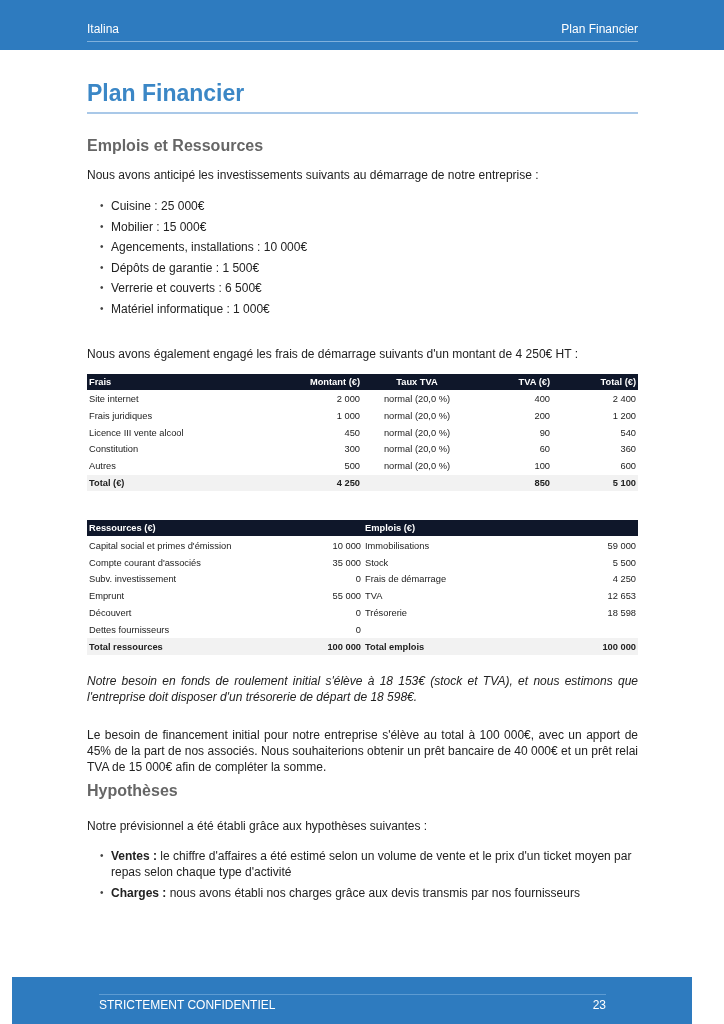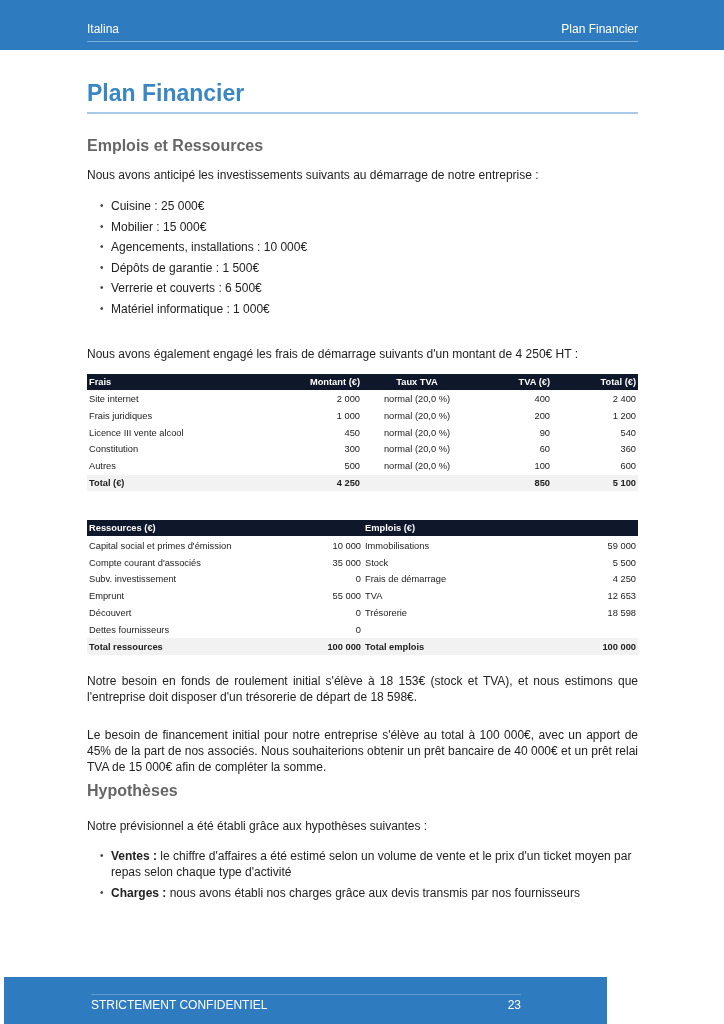--- a/index.html
+++ b/index.html
@@ -47,21 +47,21 @@
   .r { text-align: right; }
   .c { text-align: center; }
   .l { text-align: left; }
 
   ul.hyp { list-style: none; margin-left: 13px; }
   ul.hyp li { font-size: 12px; line-height: 16px; color: #222; position: relative; padding-left: 11px; margin-bottom: 5px; }
   ul.hyp li .dot { position: absolute; left: 0; top: 0; font-size: 10px; color: #444; }
   ul.hyp li b { font-weight: bold; }
 
   .page-footer {
-    position: absolute; left: 4px; top: 977px; width: 603px; height: 47px;
+    position: absolute; left: 12px; top: 977px; width: 680px; height: 47px;
     background: #2e7bbf;
   }
   .page-footer .inner {
     position: absolute; left: 87px; right: 86px; top: 17px; padding-top: 3px;
     border-top: 1px solid #5d9bd2;
     display: flex; justify-content: space-between;
     color: #ffffff; font-size: 12px;
   }
 </style>
 </head>
@@ -209,21 +209,21 @@
       </tr>
       <tr class="total">
         <td class="l">Total ressources</td>
         <td class="r">100 000</td>
         <td class="l">Total emplois</td>
         <td class="r">100 000</td>
       </tr>
     </tbody>
   </table>
 
-  <p class="body-text justify" style="margin-top:18px;">Notre besoin en fonds de roulement initial s'élève à 18 153€ (stock et TVA), et nous estimons que l'entreprise doit disposer d'un trésorerie de départ de 18 598€.</p>
+  <p class="body-text justify" style="margin-top:18px;font-style:italic;">Notre besoin en fonds de roulement initial s'élève à 18 153€ (stock et TVA), et nous estimons que l'entreprise doit disposer d'un trésorerie de départ de 18 598€.</p>
 
   <p class="body-text justify" style="margin-top:22px;">Le besoin de financement initial pour notre entreprise s'élève au total à 100 000€, avec un apport de 45% de la part de nos associés. Nous souhaiterions obtenir un prêt bancaire de 40 000€ et un prêt relai TVA de 15 000€ afin de compléter la somme.</p>
 
   <h2 class="section-title" style="margin-top:4px;">Hypothèses</h2>
 
   <p class="body-text" style="margin-top:15px;">Notre prévisionnel a été établi grâce aux hypothèses suivantes :</p>
 
   <ul class="hyp" style="margin-top:14px;">
     <li><span class="dot">•</span><b>Ventes :</b><span> le chiffre d'affaires a été estimé selon un volume de vente et le prix d'un ticket moyen par repas selon chaque type d'activité</span></li>
     <li><span class="dot">•</span><b>Charges :</b><span> nous avons établi nos charges grâce aux devis transmis par nos fournisseurs</span></li>

